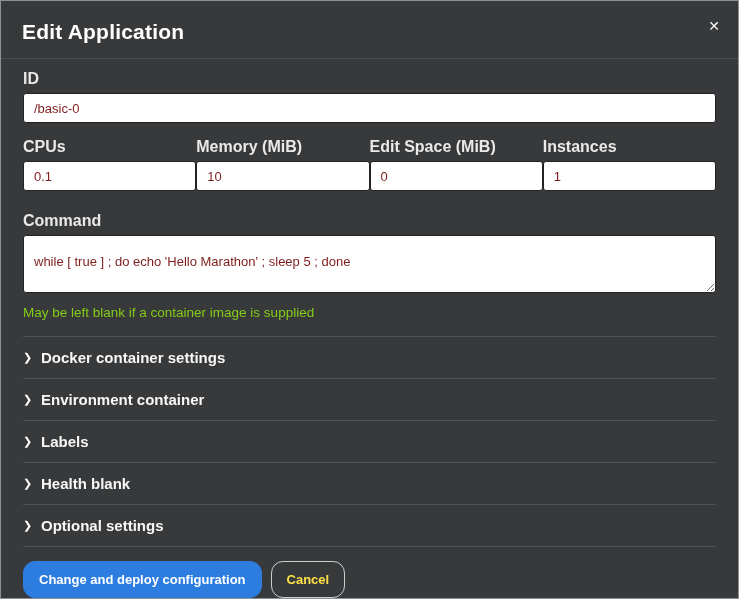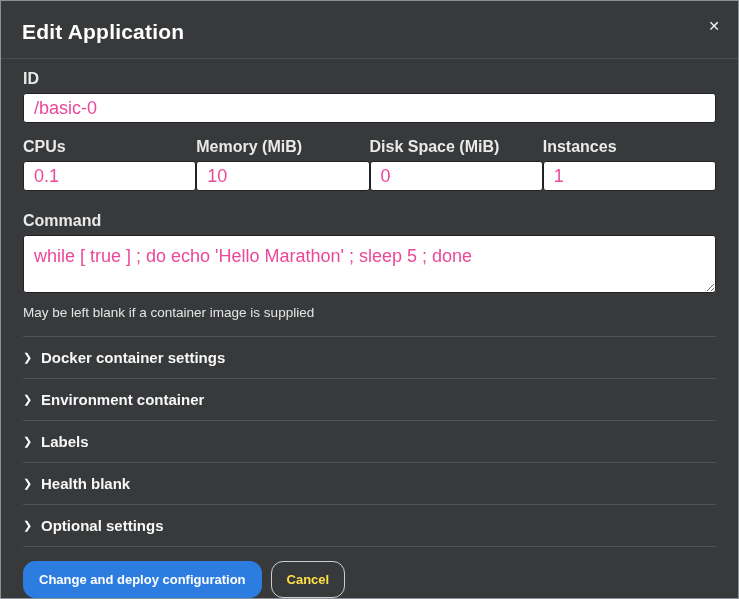--- a/index.html
+++ b/index.html
@@ -39,42 +39,42 @@
   .form-label {
     display: block;
     font-size: 16px; font-weight: 700; color: #e9e9e9;
     line-height: 16px; margin-bottom: 6px;
   }
   .text-input, .text-area {
     width: 100%;
     background: #ffffff;
     border: 1px solid #202225;
     border-radius: 3px;
-    color: #ec4899;
+    color: #7f1d1d;
     font-family: "Liberation Sans", "DejaVu Sans", sans-serif;
-    font-size: 18px;
+    font-size: 13px;
     padding: 5px 10px;
     height: 30px;
     outline: none;
   }
   .text-area {
     height: 58px;
     resize: vertical;
     line-height: 18px;
-    padding-top: 11px;
+    padding-top: 17px;
   }
   .field-row {
     display: grid;
     grid-template-columns: 1fr 1fr 1fr 1fr;
     margin-bottom: 22px;
   }
   .help-text {
     margin-top: 6px;
     font-size: 13.5px; line-height: 19px;
-    color: #e5e5e5;
+    color: #84cc16;
   }
   .command-group { margin-bottom: 14px; }
   .sections { border-bottom: 1px solid rgba(255,255,255,0.12); }
   .section-row {
     display: flex; align-items: center;
     padding: 11px 0;
     border-top: 1px solid rgba(255,255,255,0.12);
     cursor: pointer;
   }
   .chevron {
@@ -132,21 +132,21 @@
     <div class="field-row">
       <div>
         <label class="form-label">CPUs</label>
         <input class="text-input" type="text" value="0.1" style="">
       </div>
       <div>
         <label class="form-label">Memory (MiB)</label>
         <input class="text-input" type="text" value="10" style="">
       </div>
       <div>
-        <label class="form-label">Disk Space (MiB)</label>
+        <label class="form-label">Edit Space (MiB)</label>
         <input class="text-input" type="text" value="0" style="">
       </div>
       <div>
         <label class="form-label">Instances</label>
         <input class="text-input" type="text" value="1" style="">
       </div>
     </div>
 
     <div class="form-group command-group">
       <label class="form-label">Command</label>

